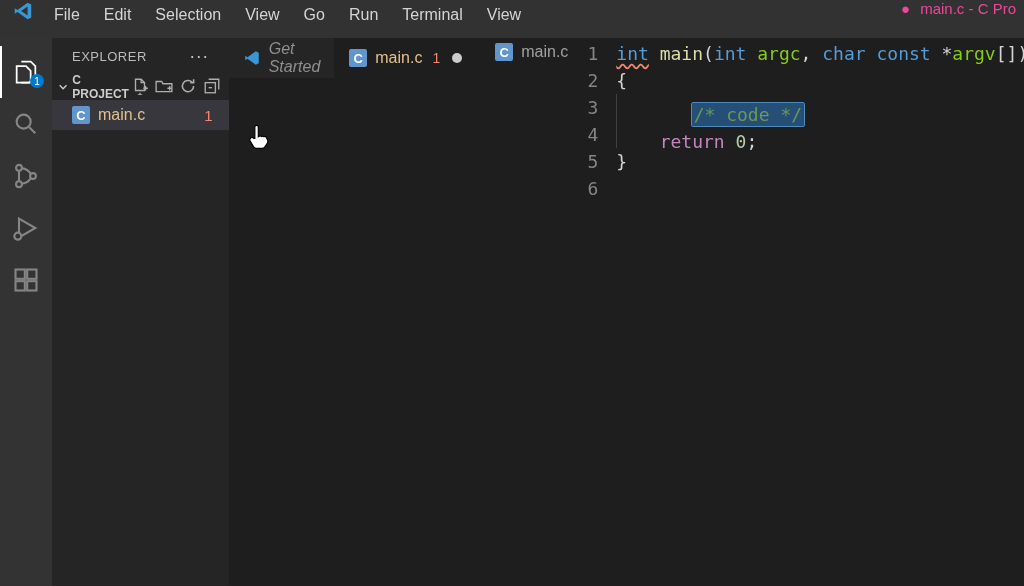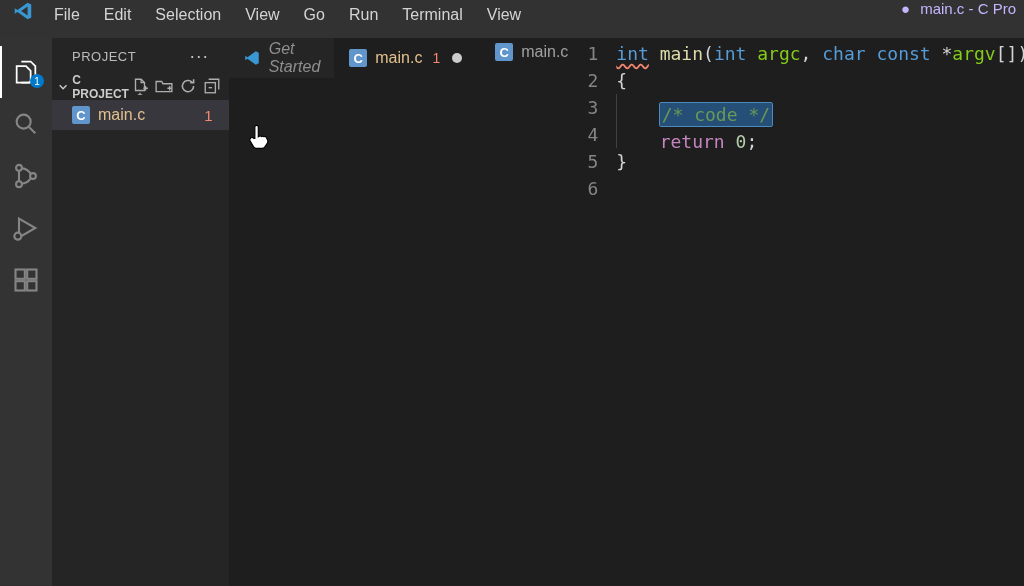--- a/index.html
+++ b/index.html
@@ -28,21 +28,21 @@
     padding: 0 8px;
   }
   .menu-items { display: flex; }
   .menu-item {
     padding: 6px 12px;
     cursor: pointer;
     color: #d4d4d4;
   }
   .window-title {
     margin-left: auto;
-    color: #c4b5fd;
+    color: #ec4899;
     padding-right: 4px;
     font-size: 15px;
     white-space: nowrap;
   }
   .window-title .dot { margin-right: 6px; }
 
   
   .body-area {
     display: flex;
     height: calc(586px - 38px);
@@ -220,20 +220,21 @@
   .fn { color: #dcdcaa; }
   .txt { color: #d4d4d4; }
   .num { color: #b5cea8; }
   .param { color: #84cc16; }
   .cmt-sel {
     color: #6a9955;
     background: #264f78;
     border-radius: 1px;
     padding: 1px 2px;
     outline: 1px solid #4b8bbe;
+    margin-left: 32px;
   }
   .squiggle {
     text-decoration-line: underline;
     text-decoration-style: wavy;
     text-decoration-color: #f48771;
     text-underline-offset: 3px;
   }
   .ret { color: #c586c0; }
   .indent-guide {
     border-left: 1px solid #404040;
@@ -314,21 +315,21 @@
         <rect x="3" y="3" width="8" height="8"></rect>
           <rect x="3" y="13" width="8" height="8"></rect>
         <rect x="13" y="13" width="8" height="8"></rect>
           <rect x="13" y="3" width="8" height="8"></rect>
       </svg>
     </div>
   </div>
 
   <div class="sidebar">
     <div class="sidebar-header">
-      <span>PROJECT</span>
+      <span>EXPLORER</span>
       <span class="sidebar-header-actions">···</span>
     </div>
     <div class="project-row">
       <div class="left">
         <svg width="12" height="12" viewBox="0 0 12 12">
           <path d="M2 4l4 4 4-4" stroke="#cccccc" stroke-width="1.6" fill="none"></path>
         </svg>
         <span>C PROJECT</span>
       </div>
       <div class="proj-actions">

